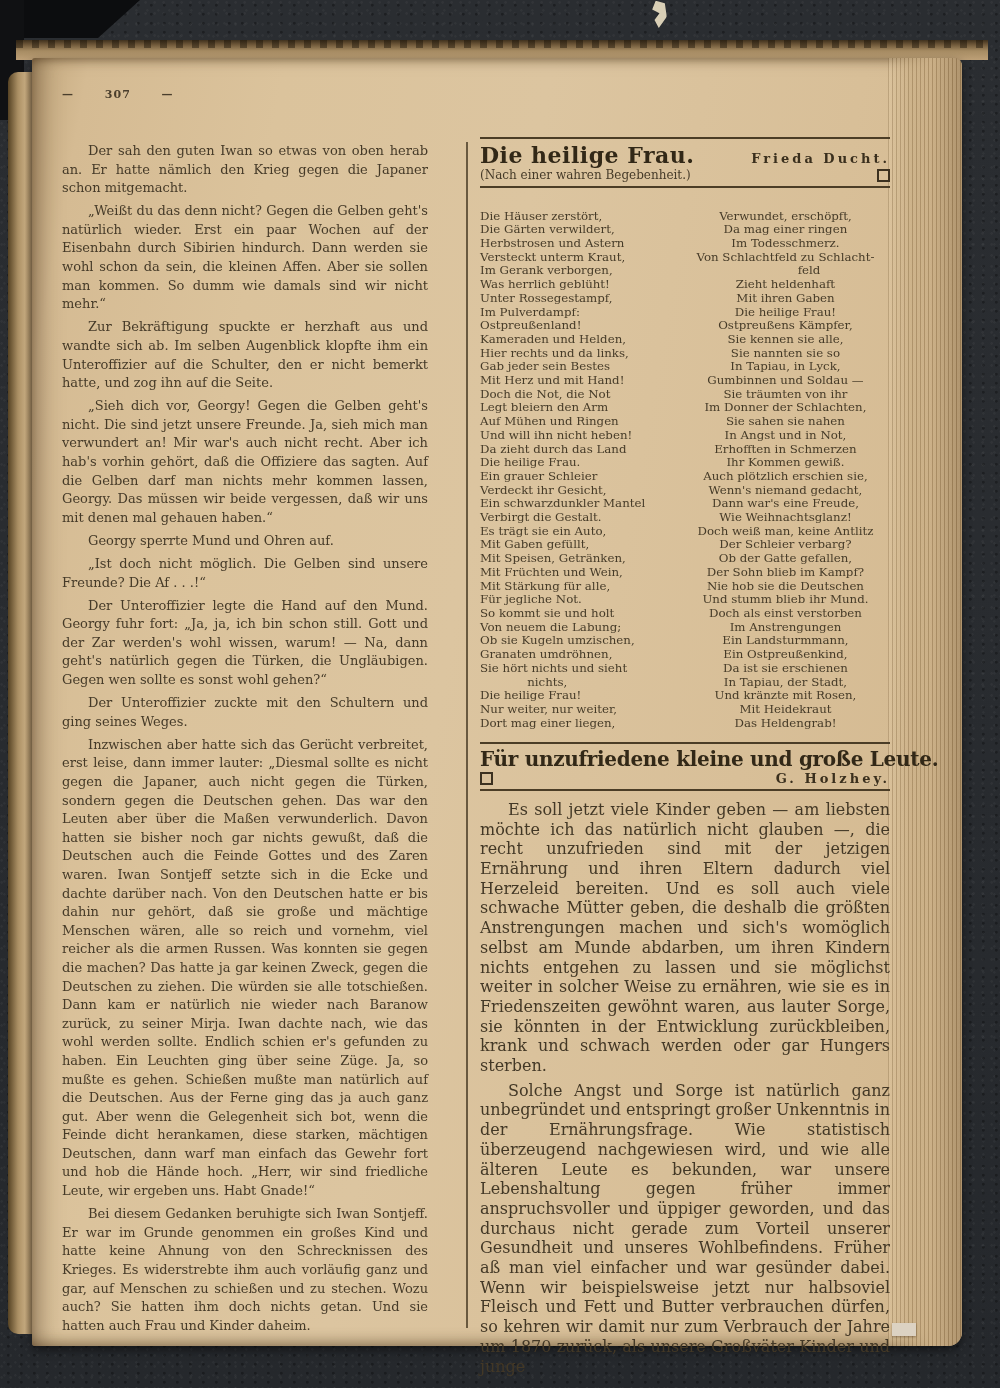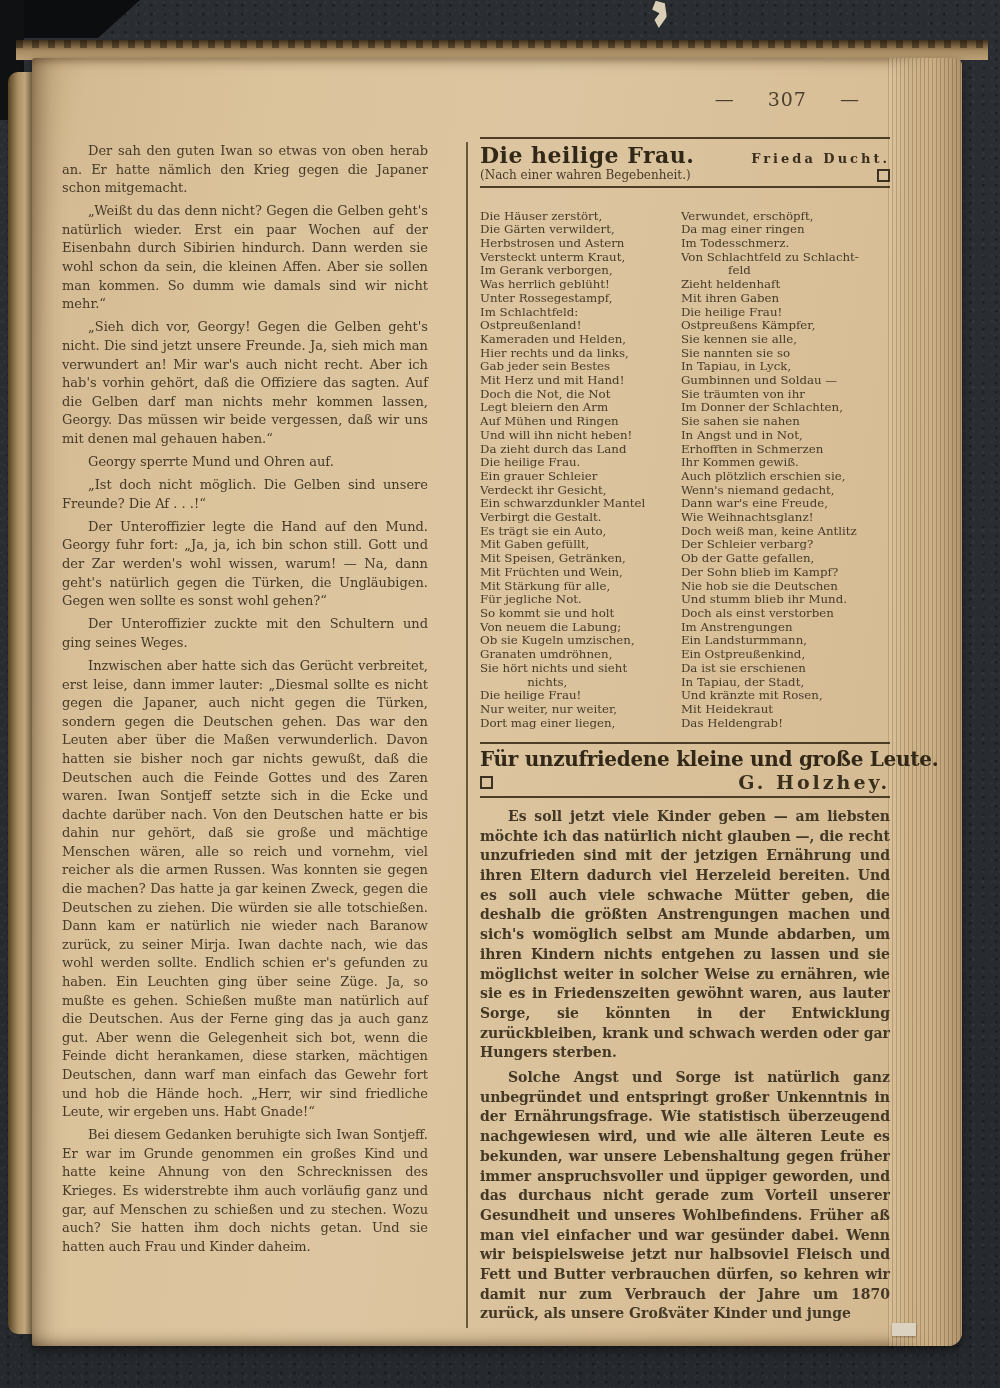--- a/index.html
+++ b/index.html
@@ -57,22 +57,22 @@
     position:absolute;right:0;top:0;bottom:0;width:74px;border-radius:0 8px 14px 0;
     background:
       repeating-linear-gradient(90deg, rgba(120,95,60,.28) 0 1.5px, rgba(233,212,176,.25) 1.5px 4px),
       linear-gradient(90deg, rgba(190,162,120,.0) 0%, rgba(186,157,114,.65) 30%, #c0a379 60%, #9c7f58 100%);
   }
   .corner-notch{
     position:absolute;right:46px;bottom:10px;width:24px;height:13px;background:#dcd2c2;
     box-shadow:0 1px 2px rgba(60,40,20,.4);
   }
   .page-number{
-    position:absolute;top:30px;left:30px;width:798px;text-align:right;
-    font-size:19px;color:#4a3e2c;word-spacing:26px;letter-spacing:1px;
+    position:absolute;top:30px;left:30px;width:798px;text-align:left;
+    font-size:11px;color:#4a3e2c;word-spacing:26px;letter-spacing:1px;font-weight:bold;
   }
   .content{position:absolute;left:30px;top:0;width:798px;height:100%;}
 
   
   .col-left{position:absolute;left:0;top:84px;width:366px;}
   .para{
     font-size:13px;line-height:18.6px;text-align:justify;text-indent:26px;
     margin:0 0 4.5px;color:#453a28;
   }
 
@@ -85,34 +85,34 @@
   .header-row{display:flex;justify-content:space-between;align-items:baseline;margin-top:3px;}
   .poem-title{font-size:22px;font-weight:bold;color:#322817;letter-spacing:.5px;}
   .poem-author{font-size:13px;font-weight:bold;letter-spacing:3px;color:#3a2f1d;}
   .subtitle-row{display:flex;justify-content:space-between;align-items:center;margin:0 0 4px;}
   .poem-subtitle{font-size:12px;color:#453a28;}
   .ornament{
     width:9px;height:9px;border:2.5px solid #3c3120;background:#d9c19b;display:inline-block;
   }
   .poem{display:flex;margin-top:22px;}
   .poem-col{width:49%;}
-  .poem-col + .poem-col{width:51%;}
+  .poem-col + .poem-col{width:51%;text-align:center;}
   .poem-line{font-size:11.8px;line-height:13.7px;white-space:pre-wrap;color:#463b28;}
 
   .article-header{margin-top:12px;}
   .article-title{
     font-size:20px;font-weight:bold;letter-spacing:-0.3px;color:#322817;
     white-space:nowrap;margin:3px 0 0;
   }
   .author-row{display:flex;justify-content:space-between;align-items:center;margin:0 0 3px;}
-  .article-author{font-size:19px;font-weight:bold;letter-spacing:3px;color:#3a2f1d;}
+  .article-author{font-size:13px;font-weight:bold;letter-spacing:3px;color:#3a2f1d;}
   .paras2{margin-top:9px;}
   .para2{
-    font-size:14px;line-height:19.7px;text-align:justify;text-indent:28px;
-    margin:0 0 5px;color:#433826;font-weight:bold;
+    font-size:16px;line-height:19.7px;text-align:justify;text-indent:28px;
+    margin:0 0 5px;color:#433826;
   }
 </style>
 </head>
 <body>
 
 <div class="scene">
   <div class="clamp-top-left"></div>
   <div class="clamp-left"></div>
   <div class="book-edge-top"></div>
   <div class="paper-scrap"></div>
@@ -123,20 +123,21 @@
     <div class="corner-notch"></div>
 
     <div class="page-number">— 307 —</div>
 
     <div class="content">
 
       <div class="col-left">
         <div class="paras">
             <p class="para">Der sah den guten Iwan so etwas von oben herab an. Er hatte nämlich den Krieg gegen die Japaner schon mitgemacht.</p>
             <p class="para">„Weißt du das denn nicht? Gegen die Gelben geht's natürlich wieder. Erst ein paar Wochen auf der Eisenbahn durch Sibirien hindurch. Dann werden sie wohl schon da sein, die kleinen Affen. Aber sie sollen man kommen. So dumm wie damals sind wir nicht mehr.“</p>
+            <p class="para">Zur Bekräftigung spuckte er herzhaft aus und wandte sich ab. Im selben Augenblick klopfte ihm ein Unteroffizier auf die Schulter, den er nicht bemerkt hatte, und zog ihn auf die Seite.</p>
             <p class="para">„Sieh dich vor, Georgy! Gegen die Gelben geht's nicht. Die sind jetzt unsere Freunde. Ja, sieh mich man verwundert an! Mir war's auch nicht recht. Aber ich hab's vorhin gehört, daß die Offiziere das sagten. Auf die Gelben darf man nichts mehr kommen lassen, Georgy. Das müssen wir beide vergessen, daß wir uns mit denen mal gehauen haben.“</p>
             <p class="para">Georgy sperrte Mund und Ohren auf.</p>
             <p class="para">„Ist doch nicht möglich. Die Gelben sind unsere Freunde? Die Af . . .!“</p>
             <p class="para">Der Unteroffizier legte die Hand auf den Mund. Georgy fuhr fort: „Ja, ja, ich bin schon still. Gott und der Zar werden's wohl wissen, warum! — Na, dann geht's natürlich gegen die Türken, die Ungläubigen. Gegen wen sollte es sonst wohl gehen?“</p>
             <p class="para">Der Unteroffizier zuckte mit den Schultern und ging seines Weges.</p>
             <p class="para">Inzwischen aber hatte sich das Gerücht verbreitet, erst leise, dann immer lauter: „Diesmal sollte es nicht gegen die Japaner, auch nicht gegen die Türken, sondern gegen die Deutschen gehen. Das war den Leuten aber über die Maßen verwunderlich. Davon hatten sie bisher noch gar nichts gewußt, daß die Deutschen auch die Feinde Gottes und des Zaren waren. Iwan Sontjeff setzte sich in die Ecke und dachte darüber nach. Von den Deutschen hatte er bis dahin nur gehört, daß sie große und mächtige Menschen wären, alle so reich und vornehm, viel reicher als die armen Russen. Was konnten sie gegen die machen? Das hatte ja gar keinen Zweck, gegen die Deutschen zu ziehen. Die würden sie alle totschießen. Dann kam er natürlich nie wieder nach Baranow zurück, zu seiner Mirja. Iwan dachte nach, wie das wohl werden sollte. Endlich schien er's gefunden zu haben. Ein Leuchten ging über seine Züge. Ja, so mußte es gehen. Schießen mußte man natürlich auf die Deutschen. Aus der Ferne ging das ja auch ganz gut. Aber wenn die Gelegenheit sich bot, wenn die Feinde dicht herankamen, diese starken, mächtigen Deutschen, dann warf man einfach das Gewehr fort und hob die Hände hoch. „Herr, wir sind friedliche Leute, wir ergeben uns. Habt Gnade!“</p>
             <p class="para">Bei diesem Gedanken beruhigte sich Iwan Sontjeff. Er war im Grunde genommen ein großes Kind und hatte keine Ahnung von den Schrecknissen des Krieges. Es widerstrebte ihm auch vorläufig ganz und gar, auf Menschen zu schießen und zu stechen. Wozu auch? Sie hatten ihm doch nichts getan. Und sie hatten auch Frau und Kinder daheim.</p>
           </div>
 
       </div>
@@ -160,21 +161,21 @@
 
         <div class="poem">
           <div class="poem-col">
               <div class="poem-line">Die Häuser zerstört,</div>
               <div class="poem-line">Die Gärten verwildert,</div>
               <div class="poem-line">Herbstrosen und Astern</div>
               <div class="poem-line">Versteckt unterm Kraut,</div>
               <div class="poem-line">Im Gerank verborgen,</div>
               <div class="poem-line">Was herrlich geblüht!</div>
               <div class="poem-line">Unter Rossegestampf,</div>
-              <div class="poem-line">Im Schlachtfeld:</div>
+              <div class="poem-line">Im Pulverdampf:</div>
               <div class="poem-line">Ostpreußenland!</div>
               <div class="poem-line">Kameraden und Helden,</div>
               <div class="poem-line">Hier rechts und da links,</div>
               <div class="poem-line">Gab jeder sein Bestes</div>
               <div class="poem-line">Mit Herz und mit Hand!</div>
               <div class="poem-line">Doch die Not, die Not</div>
               <div class="poem-line">Legt bleiern den Arm</div>
               <div class="poem-line">Auf Mühen und Ringen</div>
               <div class="poem-line">Und will ihn nicht heben!</div>
               <div class="poem-line">Da zieht durch das Land</div>

